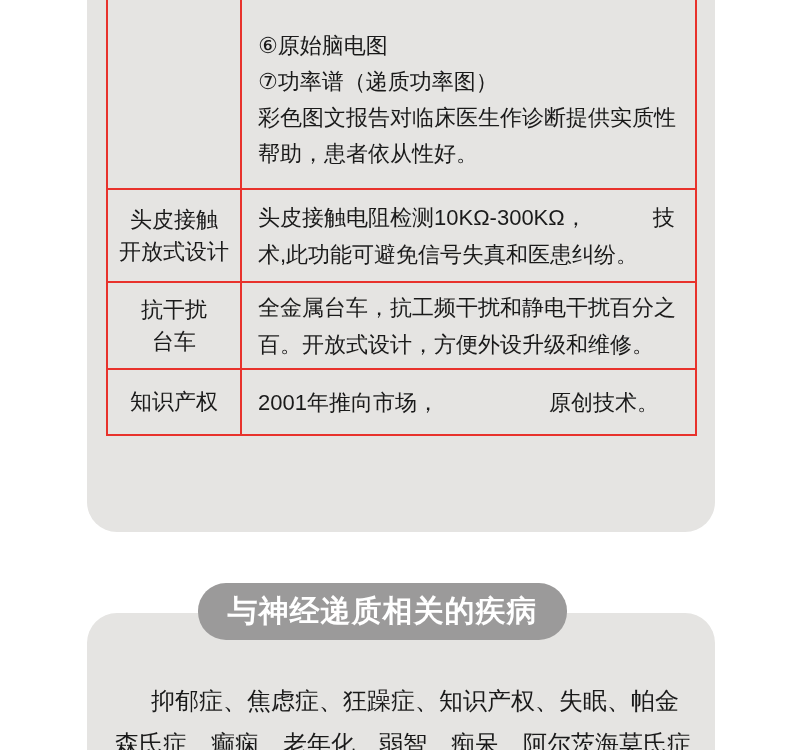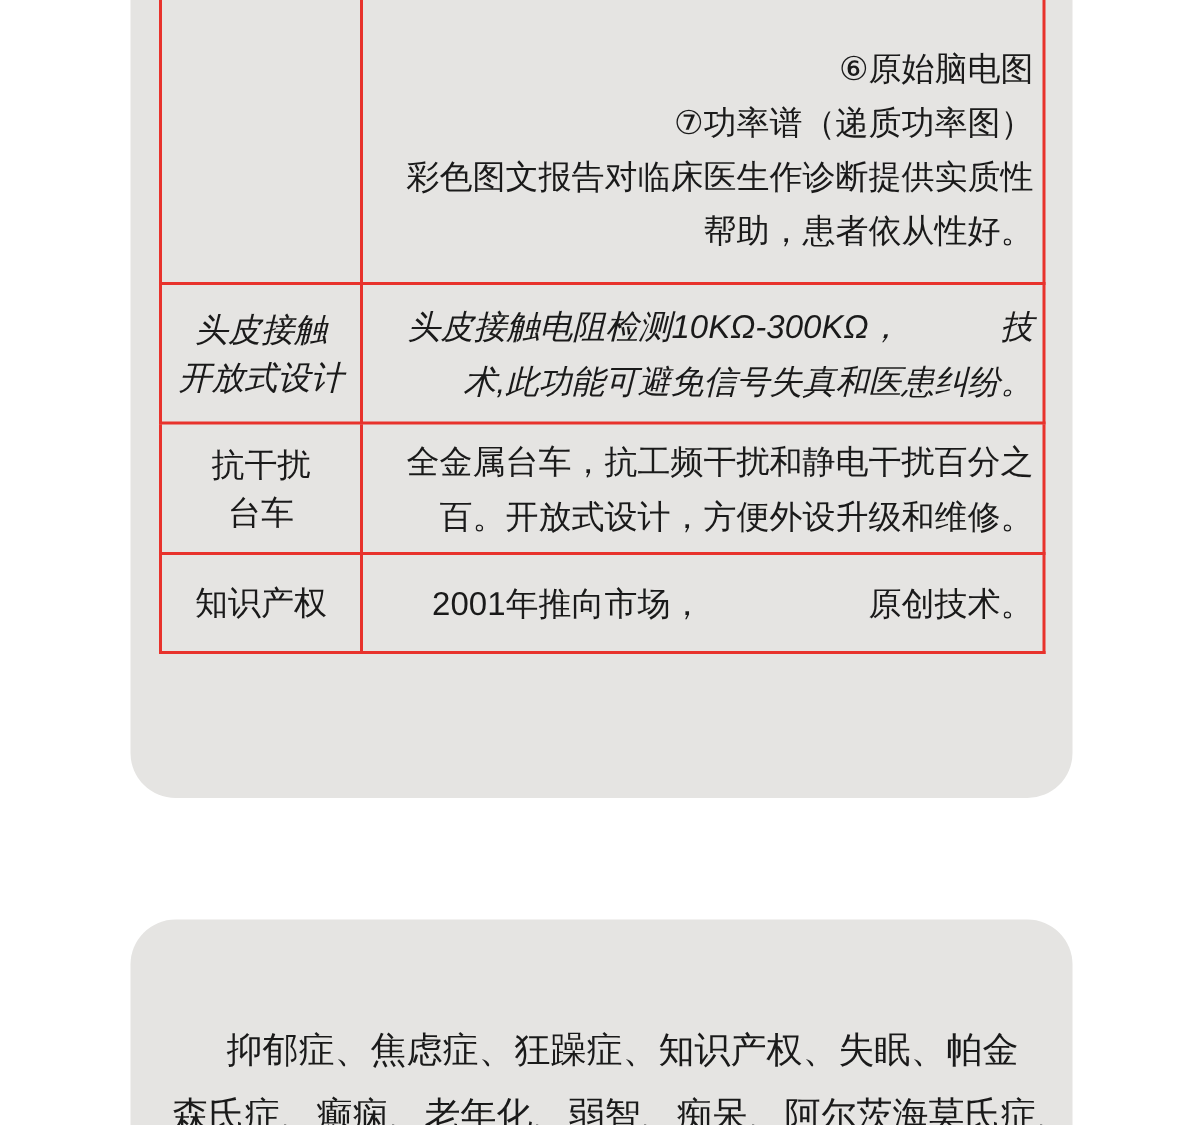--- a/index.html
+++ b/index.html
@@ -50,29 +50,29 @@
   .spec-table td.hd {
     text-align: center;
     vertical-align: middle;
     line-height: 32px;
   }
   .spec-table td.ct {
     vertical-align: middle;
     padding-left: 16px;
     padding-right: 6px;
   }
-  .spec-table td.ct .ln { line-height: 37px; white-space: nowrap; text-align: right; }
+  .spec-table td.ct .ln { line-height: 37px; white-space: nowrap; }
   .spec-table td.ct.bottom {
     vertical-align: bottom;
     padding-bottom: 16px;
   }
   .spec-table td.ct.bottom .ln { line-height: 36px; }
   tr.r1 td { height: 252px; }
   tr.r2 td { height: 69px; }
-  tr.r3 td { height: 91px; font-style: italic; }
+  tr.r3 td { height: 91px; }
   tr.r4 td { height: 85px; }
   tr.r5 td { height: 64px; }
   .banner {
     position: absolute;
     left: 198px; top: 583px;
     width: 369px; height: 57px;
     background: #9b9a9a;
     border-radius: 28px;
     display: flex;
     align-items: center;
@@ -155,14 +155,17 @@
     </tbody>
   </table>
 
   <div class="gray-block bottom-block">
     <div class="diseases">
       <div class="pline indent">抑郁症、焦虑症、狂躁症、知识产权、失眠、帕金</div>
       <div class="pline">森氏症、癫痫、老年化、弱智、痴呆、阿尔茨海莫氏症、</div>
     </div>
   </div>
 
+  <div class="banner">
+    <span class="banner-text">与神经递质相关的疾病</span>
+  </div>
 
 </div>
 
 </body></html>

